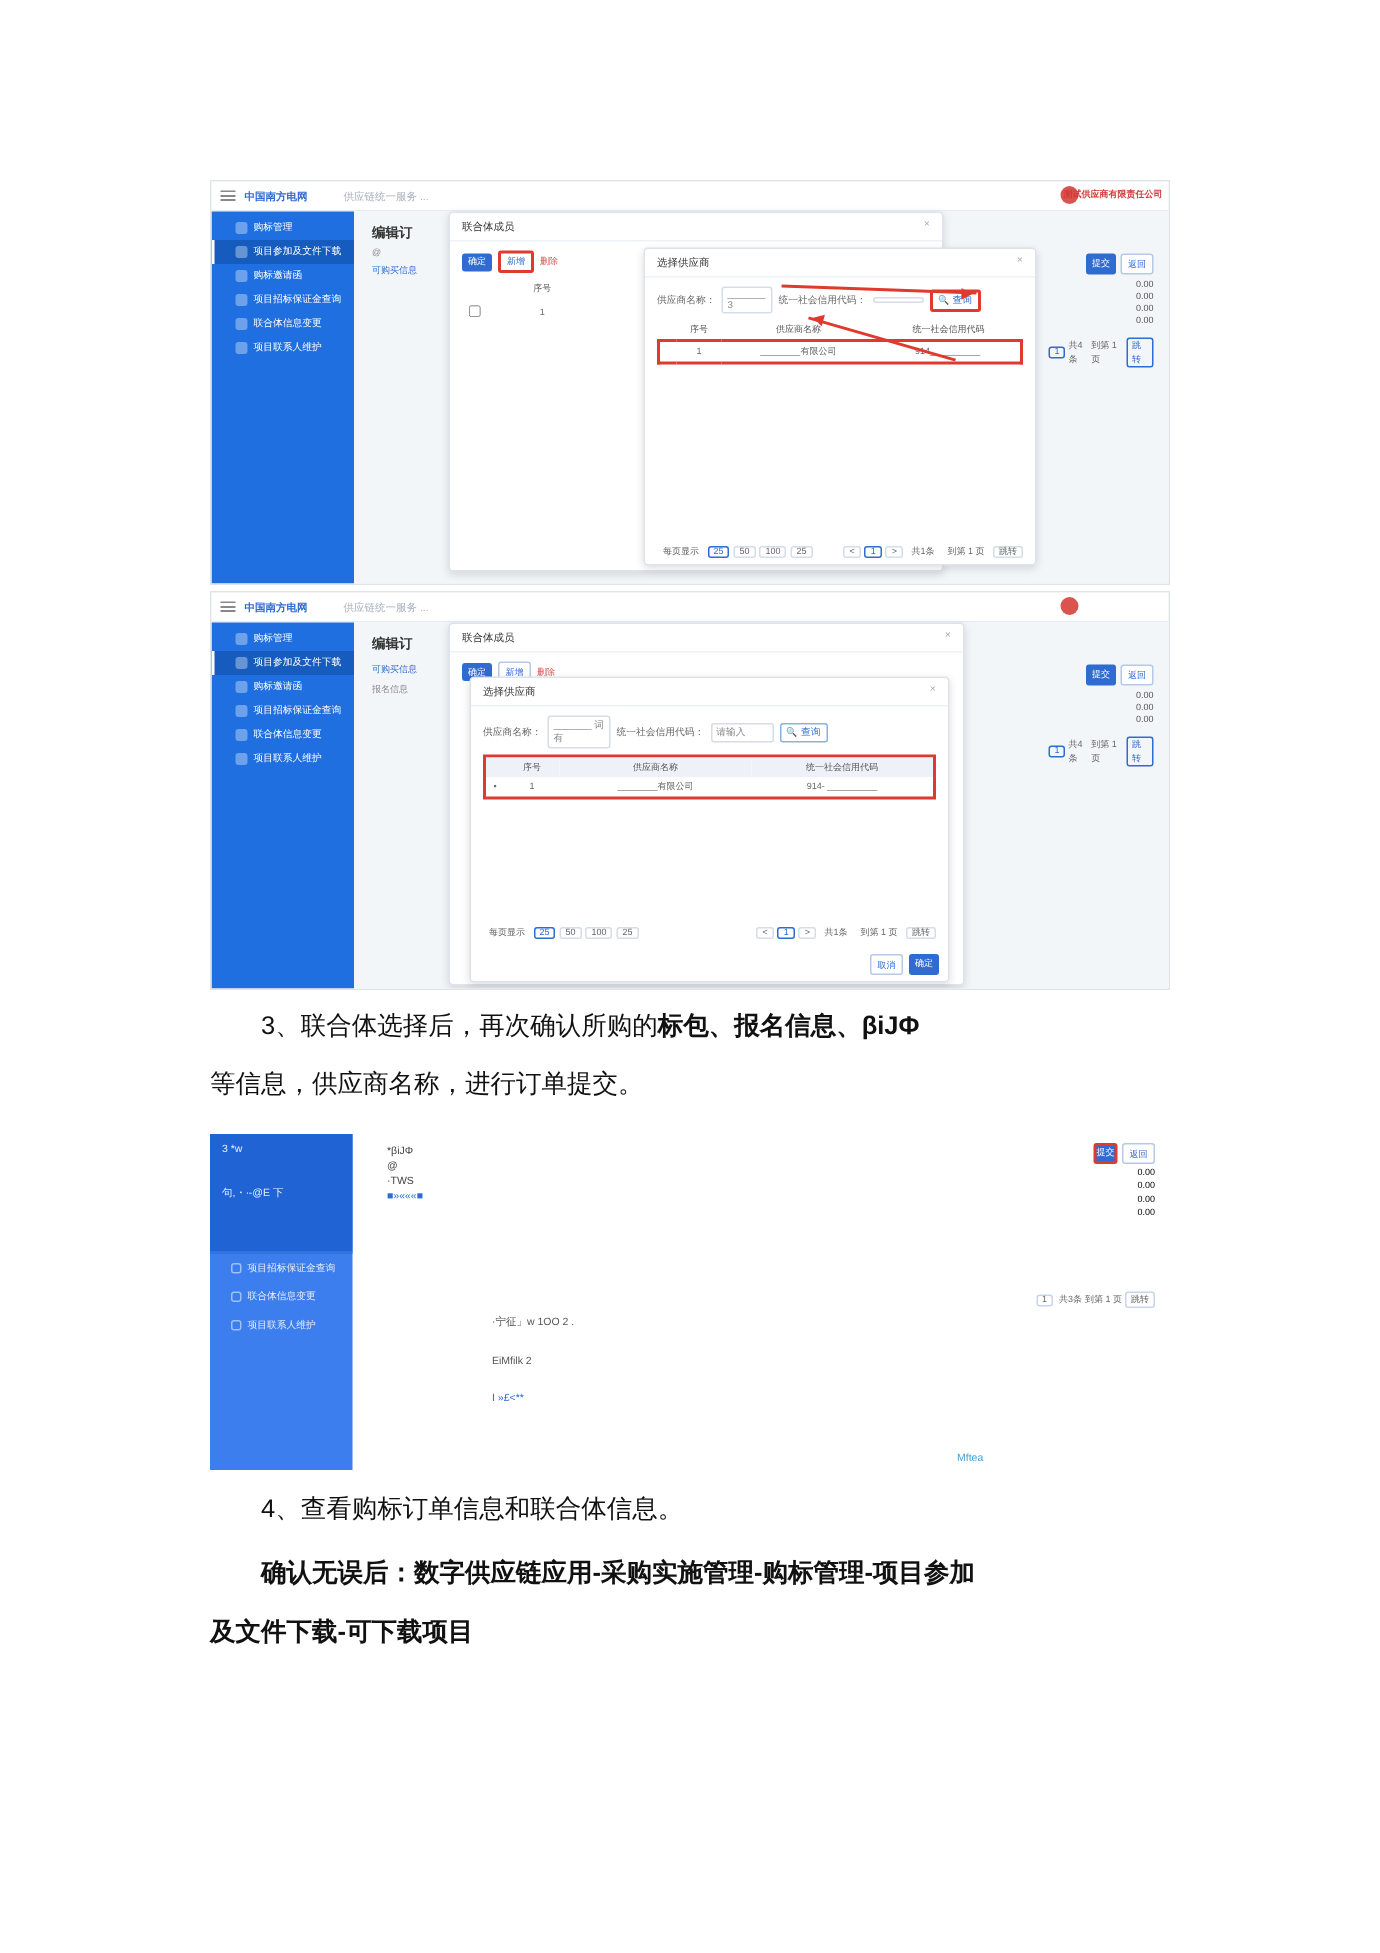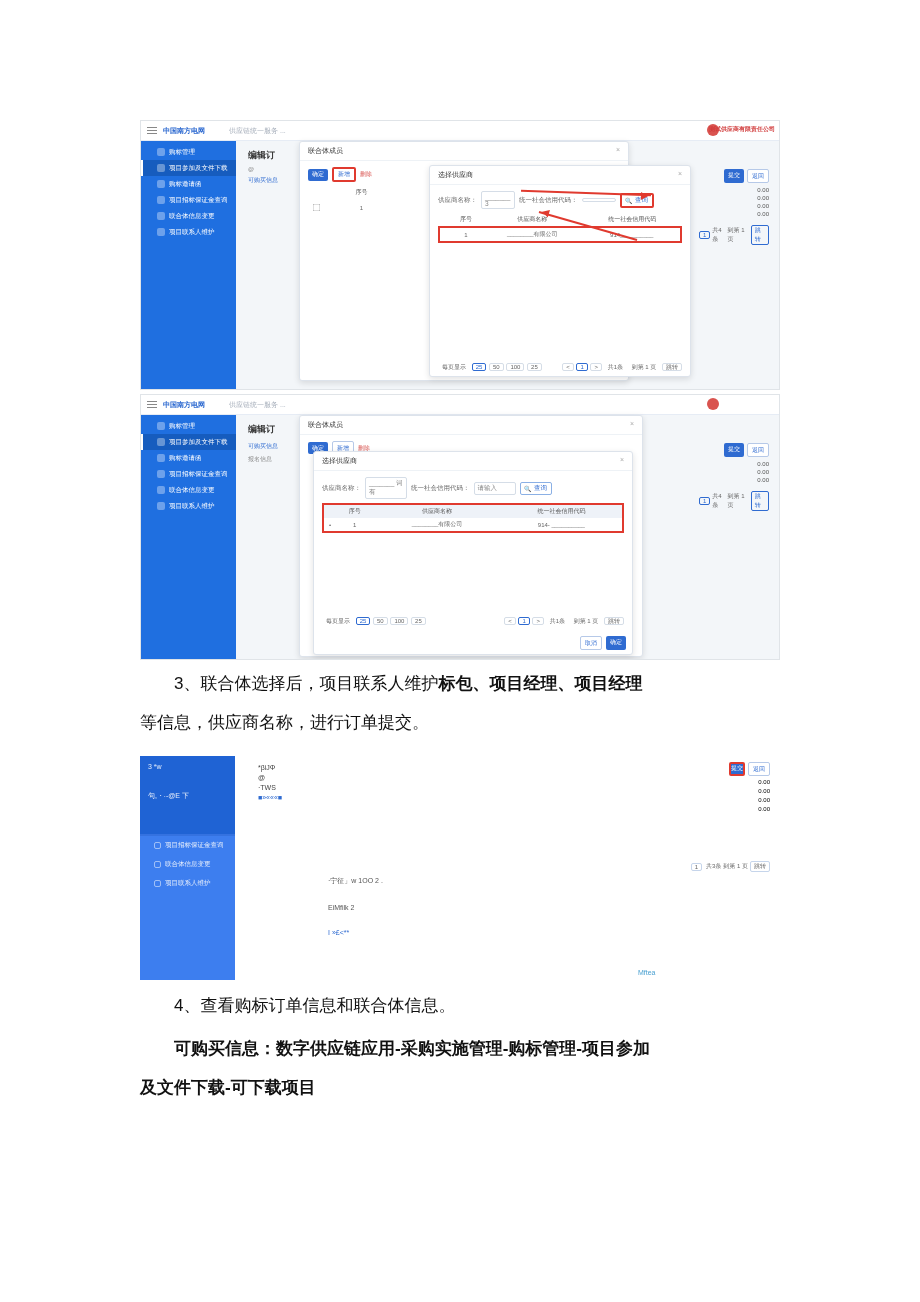--- a/index.html
+++ b/index.html
@@ -388,21 +388,21 @@
       </div>
     </div>
     <div style="position:absolute; bottom:4px; right:6px; display:flex; gap:4px;">
       <span class="mini-btn-sec">取消</span>
       <span class="mini-btn-pri">确定</span>
     </div>
   </div>
 </div>
 
 <p class="para indent">
-  <span class="num">3、</span><span>联合体选择后，项目联系人维护</span><span class="b">标包、项目经理、项目经理</span>
+  <span class="num">3、</span><span>联合体选择后，再次确认所购的</span><span class="b">标包、报名信息、βiJΦ</span>
 </p>
 <p class="para"><span>等信息，供应商名称，进行订单提交。</span></p>
 
 <div class="shot shot3">
   <div class="partial-sidebar">
     <div class="p-band">
       <div class="p-line">3 *w</div>
       <div class="p-line" style="margin-top:18px">句,・∙-@E 下</div>
     </div>
     <div style="background:#3472e0; height:2px"></div>
@@ -448,17 +448,17 @@
     </div>
   </div>
   <span class="footlink">Mftea</span>
 </div>
 
 <p class="para indent" style="margin-top:6px">
   <span class="num">4、</span><span>查看购标订单信息和联合体信息。</span>
 </p>
 
 <p class="para indent" style="margin-top:4px">
-  <span class="b">可购买信息：数字供应链应用-采购实施管理-购标管理-项目参加</span>
+  <span class="b">确认无误后：数字供应链应用-采购实施管理-购标管理-项目参加</span>
 </p>
 <p class="para">
   <span class="b">及文件下载-可下载项目</span>
 </p>
 
 </body></html>

